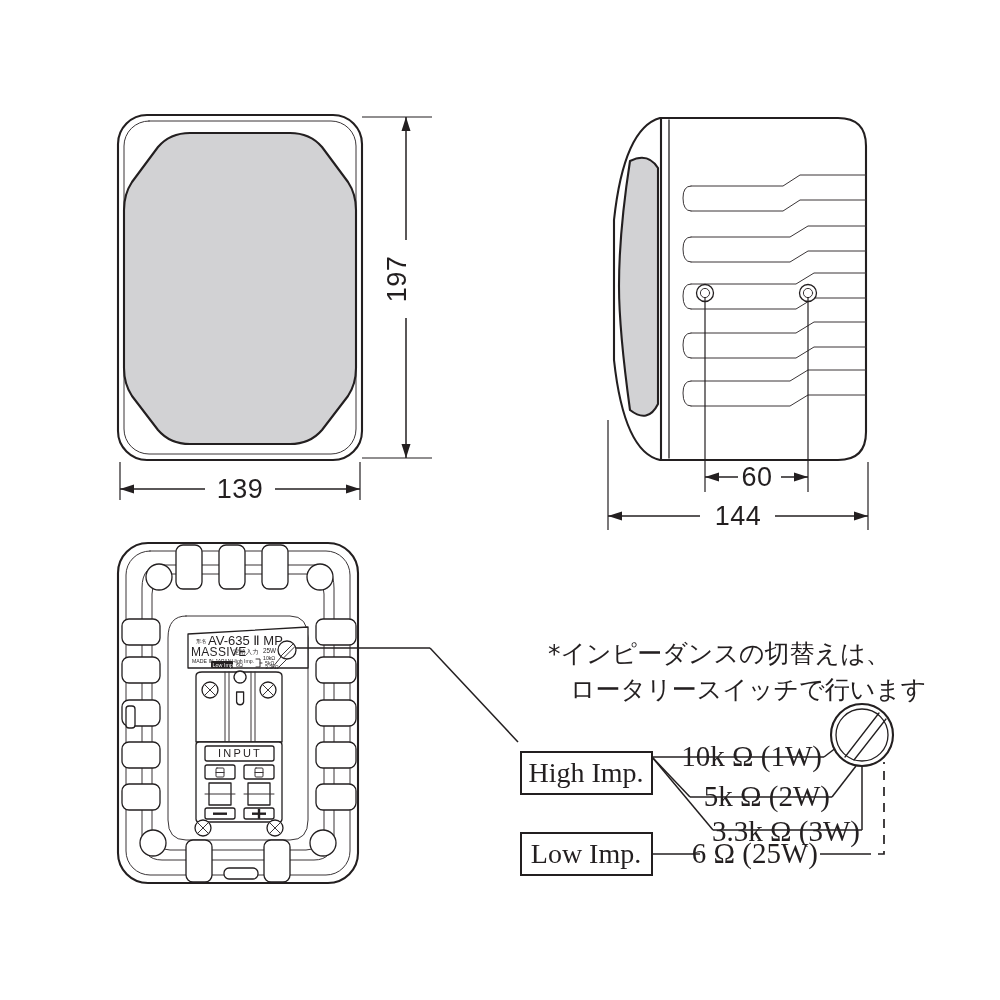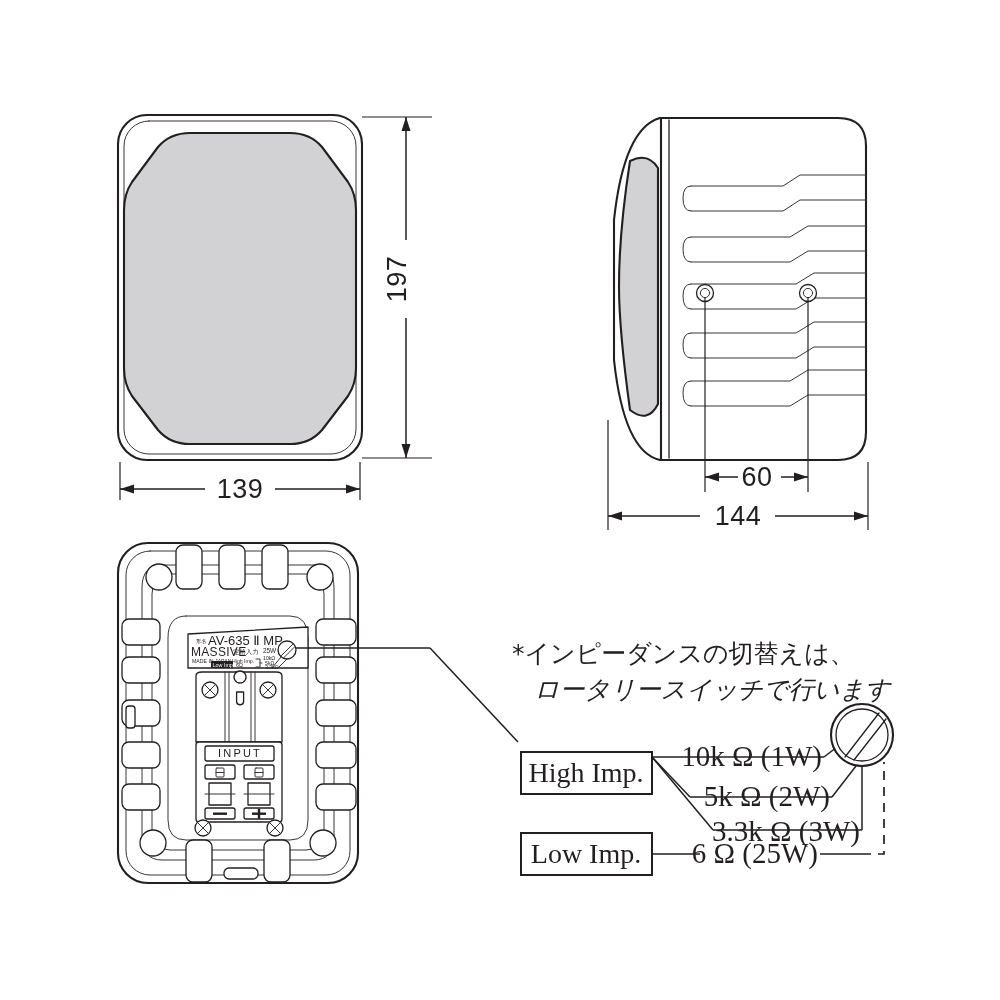--- a/index.html
+++ b/index.html
@@ -480,18 +480,18 @@
       <g>
         <circle class="wht" cx="862" cy="735" r="31"></circle>
         <circle class="ln-thin" cx="862" cy="735" r="26"></circle>
         <line class="ln-thin" x1="845" y1="757" x2="879" y2="713"></line>
         <line class="ln-thin" x1="854" y1="760" x2="886" y2="719"></line>
       </g>
     </g>
 
   </svg>
 
-  <div style="position:absolute; left:512px; top:636px; width:380px; line-height:1.45;">
+  <div style="position:absolute; left:548px; top:636px; width:380px; line-height:1.45;">
     <div class="jp">*インピーダンスの切替えは、</div>
-    <div class="jp" style="padding-left:22px;font-style:italic;">ロータリースイッチで行います</div>
+    <div class="jp" style="padding-left:22px;">ロータリースイッチで行います</div>
   </div>
 
 </div>
 
 </body></html>

